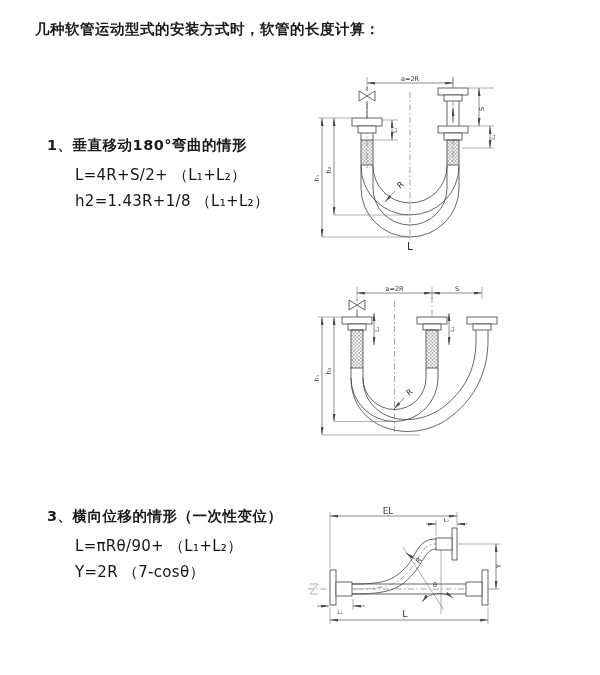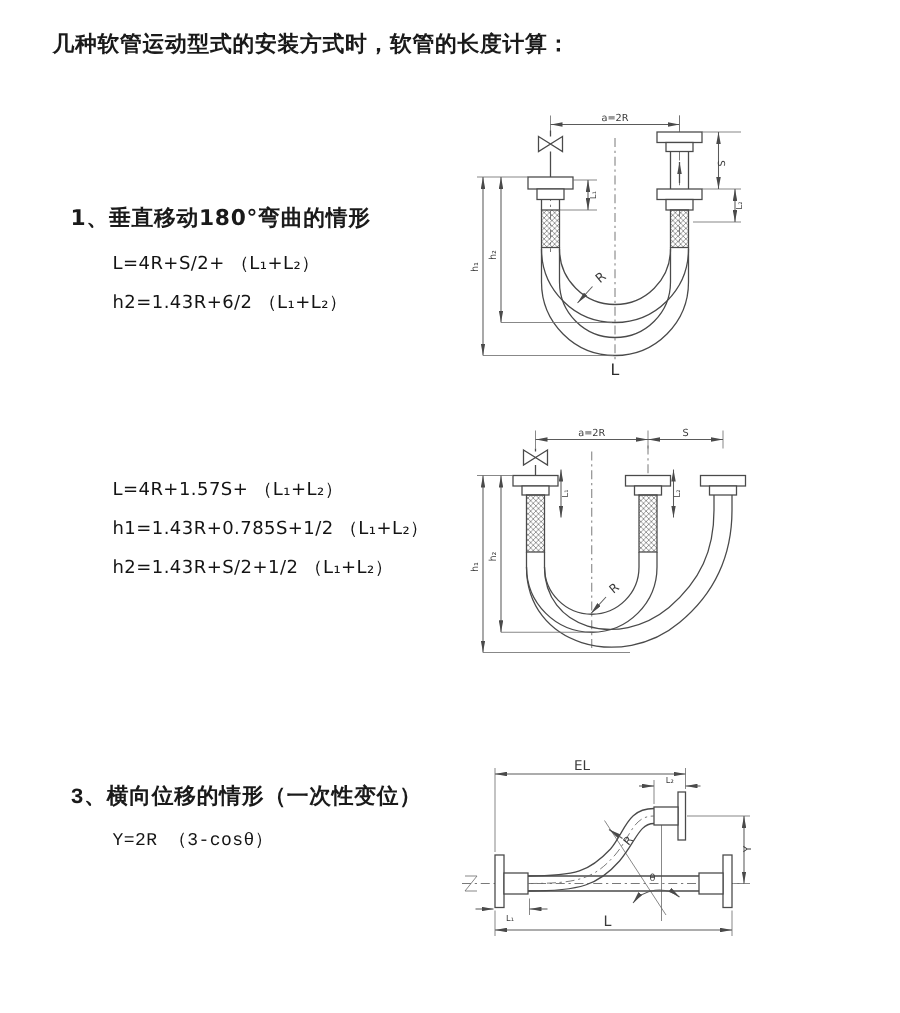--- a/index.html
+++ b/index.html
@@ -2,21 +2,21 @@
 <html><head>
 <meta charset="utf-8">
 <style>
   html,body{margin:0;padding:0;background:#fff;}
   .page{position:relative;width:540px;height:675px;background:#ffffff;overflow:hidden;
         font-family:"DejaVu Sans",sans-serif;color:#1a1a1a;}
   .title{position:absolute;left:35px;top:20px;font-size:14.5px;font-weight:bold;letter-spacing:.5px;}
   .section{position:absolute;left:47px;}
   .heading{font-size:14.5px;font-weight:bold;letter-spacing:.5px;white-space:nowrap;}
   .formulas{margin:7px 0 0 28px;}
-  .formula{font-size:12px;line-height:26px;letter-spacing:.3px;white-space:nowrap;color:#141414;}
+  .formula{font-size:15px;line-height:26px;letter-spacing:.3px;white-space:nowrap;color:#141414;}
   svg.diagram{position:absolute;}
   svg text{font-family:"DejaVu Sans",sans-serif;fill:#3a3a3a;}
   .ln{stroke:#4a4a4a;stroke-width:.85;fill:none;}
   .thin{stroke:#6f6f6f;stroke-width:.55;fill:none;}
   .dimln{stroke:#5a5a5a;stroke-width:.7;fill:none;}
   .dash{stroke:#6a6a6a;stroke-width:.6;fill:none;stroke-dasharray:6 2.5 1.5 2.5;}
   .plate{fill:#ffffff;stroke:#4a4a4a;stroke-width:.85;}
   .braid{stroke:#4a4a4a;stroke-width:.85;}
   .dimtxt{font-size:6.5px;}
   .dimtxts{font-size:5.5px;}
@@ -26,21 +26,21 @@
 <body>
 
 <div class="page">
 
   <div class="title">几种软管运动型式的安装方式时，软管的长度计算：</div>
 
   <div class="section" style="top:116px;margin-top:20px;">
     <div class="heading">1、垂直移动180°弯曲的情形</div>
     <div class="formulas">
       <div class="formula">L=4R+S/2+ （L₁+L₂）</div>
-      <div class="formula">h2=1.43R+6/2 （L₁+L₂）</div>
+      <div class="formula">h2=1.43R+1/8 （L₁+L₂）</div>
     </div>
   </div>
 
   <svg class="diagram" style="left:312px;top:70px;" width="280" height="195" viewBox="0 0 280 195">
     <defs>
       <marker id="ar1" viewBox="0 0 8 3" refX="8" refY="1.5" markerWidth="8" markerHeight="3" markerUnits="userSpaceOnUse" orient="auto-start-reverse">
         <path d="M0 0 L8 1.5 L0 3 Z" fill="#4a4a4a"></path>
       </marker>
       <pattern id="hz1" width="3.5" height="3.5" patternUnits="userSpaceOnUse">
         <path d="M0 0 L3.5 3.5 M3.5 0 L0 3.5" stroke="#7a7a7a" stroke-width="0.5"></path>
@@ -127,25 +127,20 @@
 
     <g>
       <line class="dimln" x1="83" y1="121" x2="73" y2="132" marker-end="url(#ar1)"></line>
       <text x="88" y="119" font-size="8.5" transform="rotate(-40 88 119)">R</text>
     </g>
 
     <text class="biglbl" x="98" y="180" text-anchor="middle">L</text>
   </svg>
 
   <div class="section" style="top:306px;">
-    <div class="formulas">
-      <div class="formula">L=4R+1.57S+ （L₁+L₂）</div>
-      <div class="formula">h1=1.43R+0.785S+1/2 （L₁+L₂）</div>
-      <div class="formula">h2=1.43R+S/2+1/2 （L₁+L₂）</div>
-    </div>
   </div>
 
   <svg class="diagram" style="left:310px;top:283px;" width="290" height="175" viewBox="0 0 290 175">
     <defs>
       <marker id="ar2" viewBox="0 0 8 3" refX="8" refY="1.5" markerWidth="8" markerHeight="3" markerUnits="userSpaceOnUse" orient="auto-start-reverse">
         <path d="M0 0 L8 1.5 L0 3 Z" fill="#4a4a4a"></path>
       </marker>
       <pattern id="hz2" width="3.5" height="3.5" patternUnits="userSpaceOnUse">
         <path d="M0 0 L3.5 3.5 M3.5 0 L0 3.5" stroke="#7a7a7a" stroke-width="0.5"></path>
       </pattern>
@@ -213,24 +208,25 @@
       <line class="thin" x1="12" y1="152" x2="110" y2="152"></line>
       <line class="thin" x1="24" y1="138.5" x2="85" y2="138.5"></line>
     </g>
 
     <g>
       <line class="dimln" x1="94" y1="115" x2="84" y2="126" marker-end="url(#ar2)"></line>
       <text x="99" y="113" font-size="8" transform="rotate(-40 99 113)">R</text>
     </g>
   </svg>
 
-  <div class="section" style="top:521px;font-family:Liberation Mono, monospace;">
+  <div class="section" style="top:507px;">
     <div class="heading">3、横向位移的情形（一次性变位）</div>
     <div class="formulas">
-      <div class="formula">Y=2R （3-cosθ）</div>
+      <div class="formula">L=πRθ/90+ （L₁+L₂）</div>
+      <div class="formula">Y=2R （7-cosθ）</div>
 
     </div>
   </div>
 
   <svg class="diagram" style="left:300px;top:502px;" width="300" height="150" viewBox="0 0 300 150">
     <defs>
       <marker id="ar3" viewBox="0 0 8 3" refX="8" refY="1.5" markerWidth="8" markerHeight="3" markerUnits="userSpaceOnUse" orient="auto-start-reverse">
         <path d="M0 0 L8 1.5 L0 3 Z" fill="#4a4a4a"></path>
       </marker>
     </defs>

